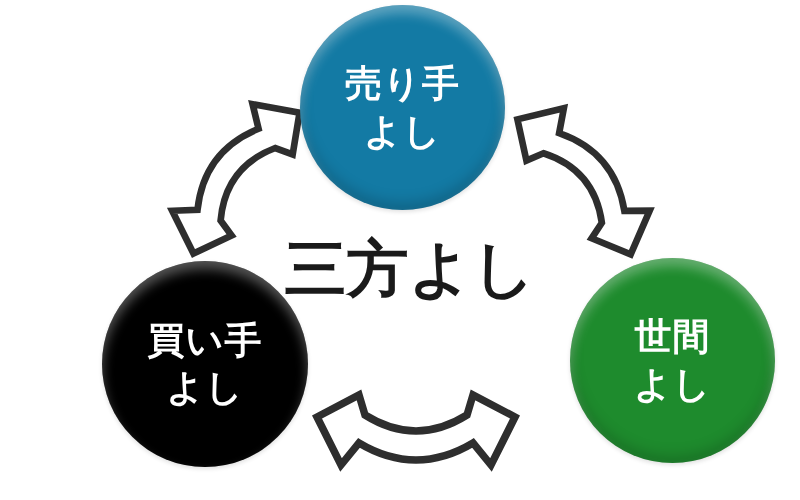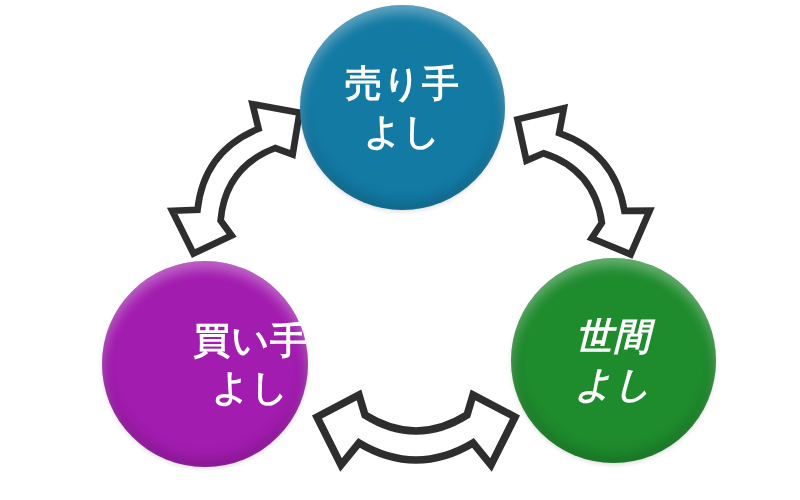--- a/index.html
+++ b/index.html
@@ -30,21 +30,21 @@
     font-size: 37px;
     line-height: 1.28;
     white-space: pre-line;
     letter-spacing: 1px;
     box-shadow: inset 0 8px 12px rgba(255,255,255,.33),
                 inset 0 -7px 14px rgba(0,0,0,.18),
                 0 2px 4px rgba(0,0,0,.12);
   }
   .circle-top    { left: 300px; top: 5px;   width: 205px; height: 205px; }
   .circle-left   { left: 102px; top: 261px; width: 206px; height: 206px; }
-  .circle-right  { left: 511px; top: 258px; width: 205px; height: 205px; font-style: italic; }
+  .circle-right  { left: 570px; top: 258px; width: 205px; height: 205px; }
   .diagram-title {
     position: absolute;
     left: 280px; top: 236px;
     width: 260px;
     text-align: center;
     font-size: 62px;
     font-weight: 800;
     line-height: 1.05;
     letter-spacing: 0px;
     white-space: nowrap;
@@ -69,24 +69,25 @@
     <use href="#arcArrow" transform="translate(233,173) rotate(-53) scale(0.89,-0.89) translate(-105,-45)"></use>
     <use href="#arcArrow" transform="translate(587,176) rotate(50) scale(0.89,-0.89) translate(-105,-45)"></use>
     <use href="#arcArrow" transform="translate(311,391)"></use>
   </svg>
 
   <div class="circle circle-top" style="background: rgb(19, 122, 164);">
     <span>売り手
 よし</span>
   </div>
 
-  <div class="circle circle-left" style="background: #a21caf; justify-content: flex-end;">
+  <div class="circle circle-left" style="background: #000000;">
     <span>買い手
 よし</span>
   </div>
 
   <div class="circle circle-right" style="background: rgb(30, 139, 45);">
     <span>世間
 よし</span>
   </div>
 
+  <div class="diagram-title" style="color: rgb(26, 26, 26);">三方よし</div>
 
 </div>
 
 </body></html>

